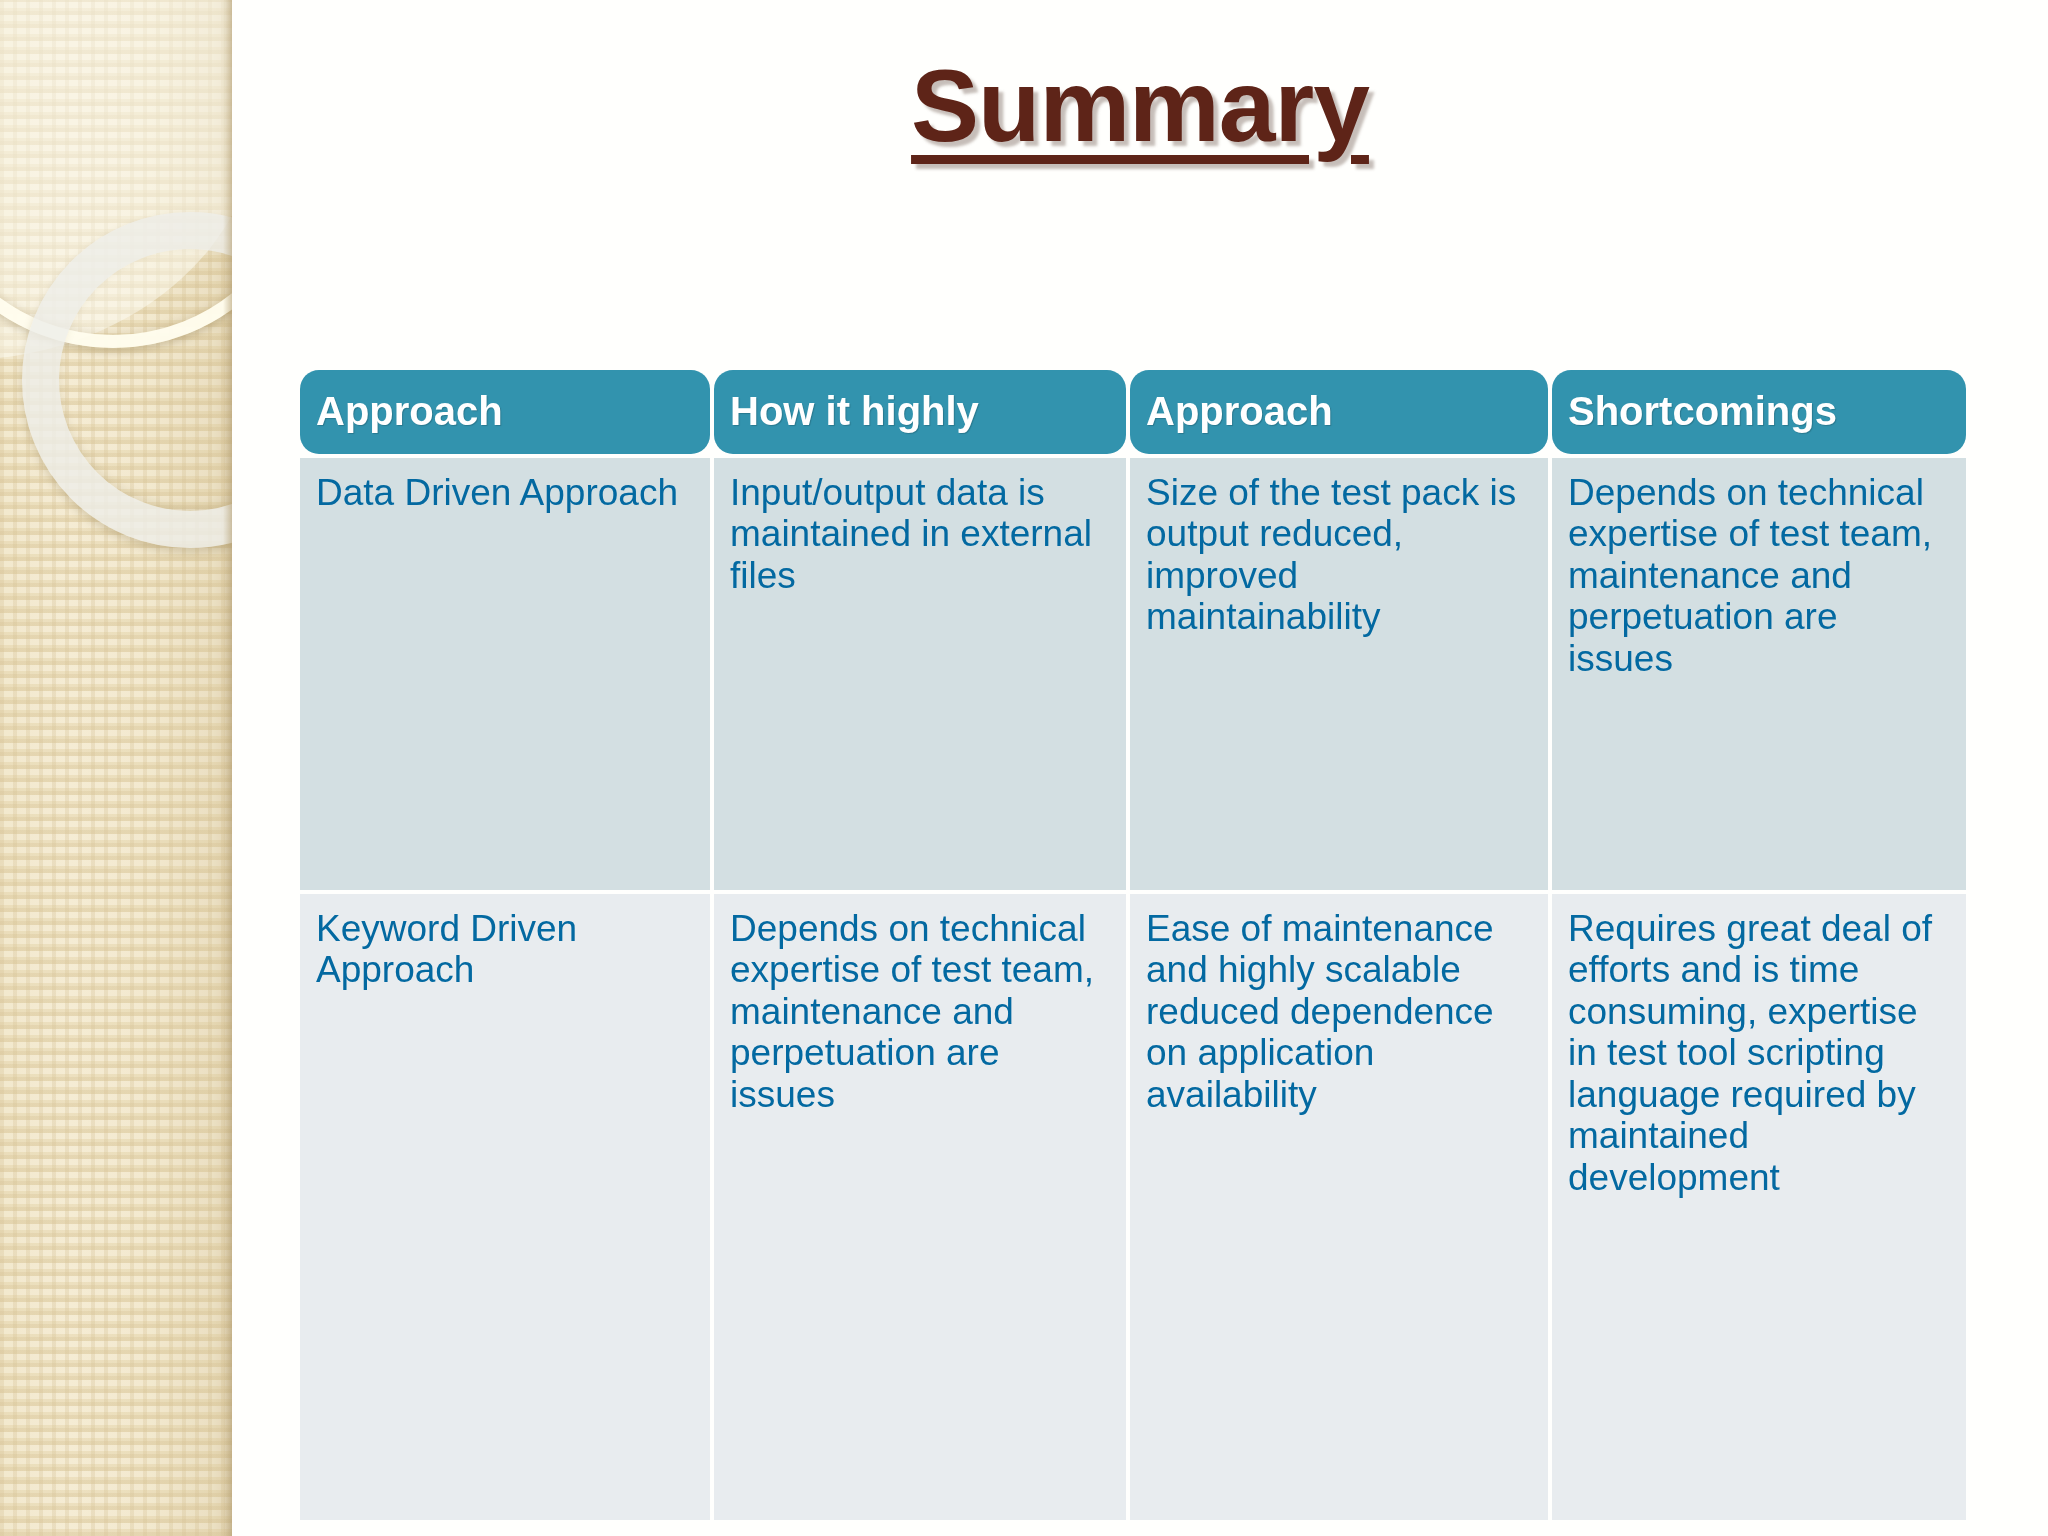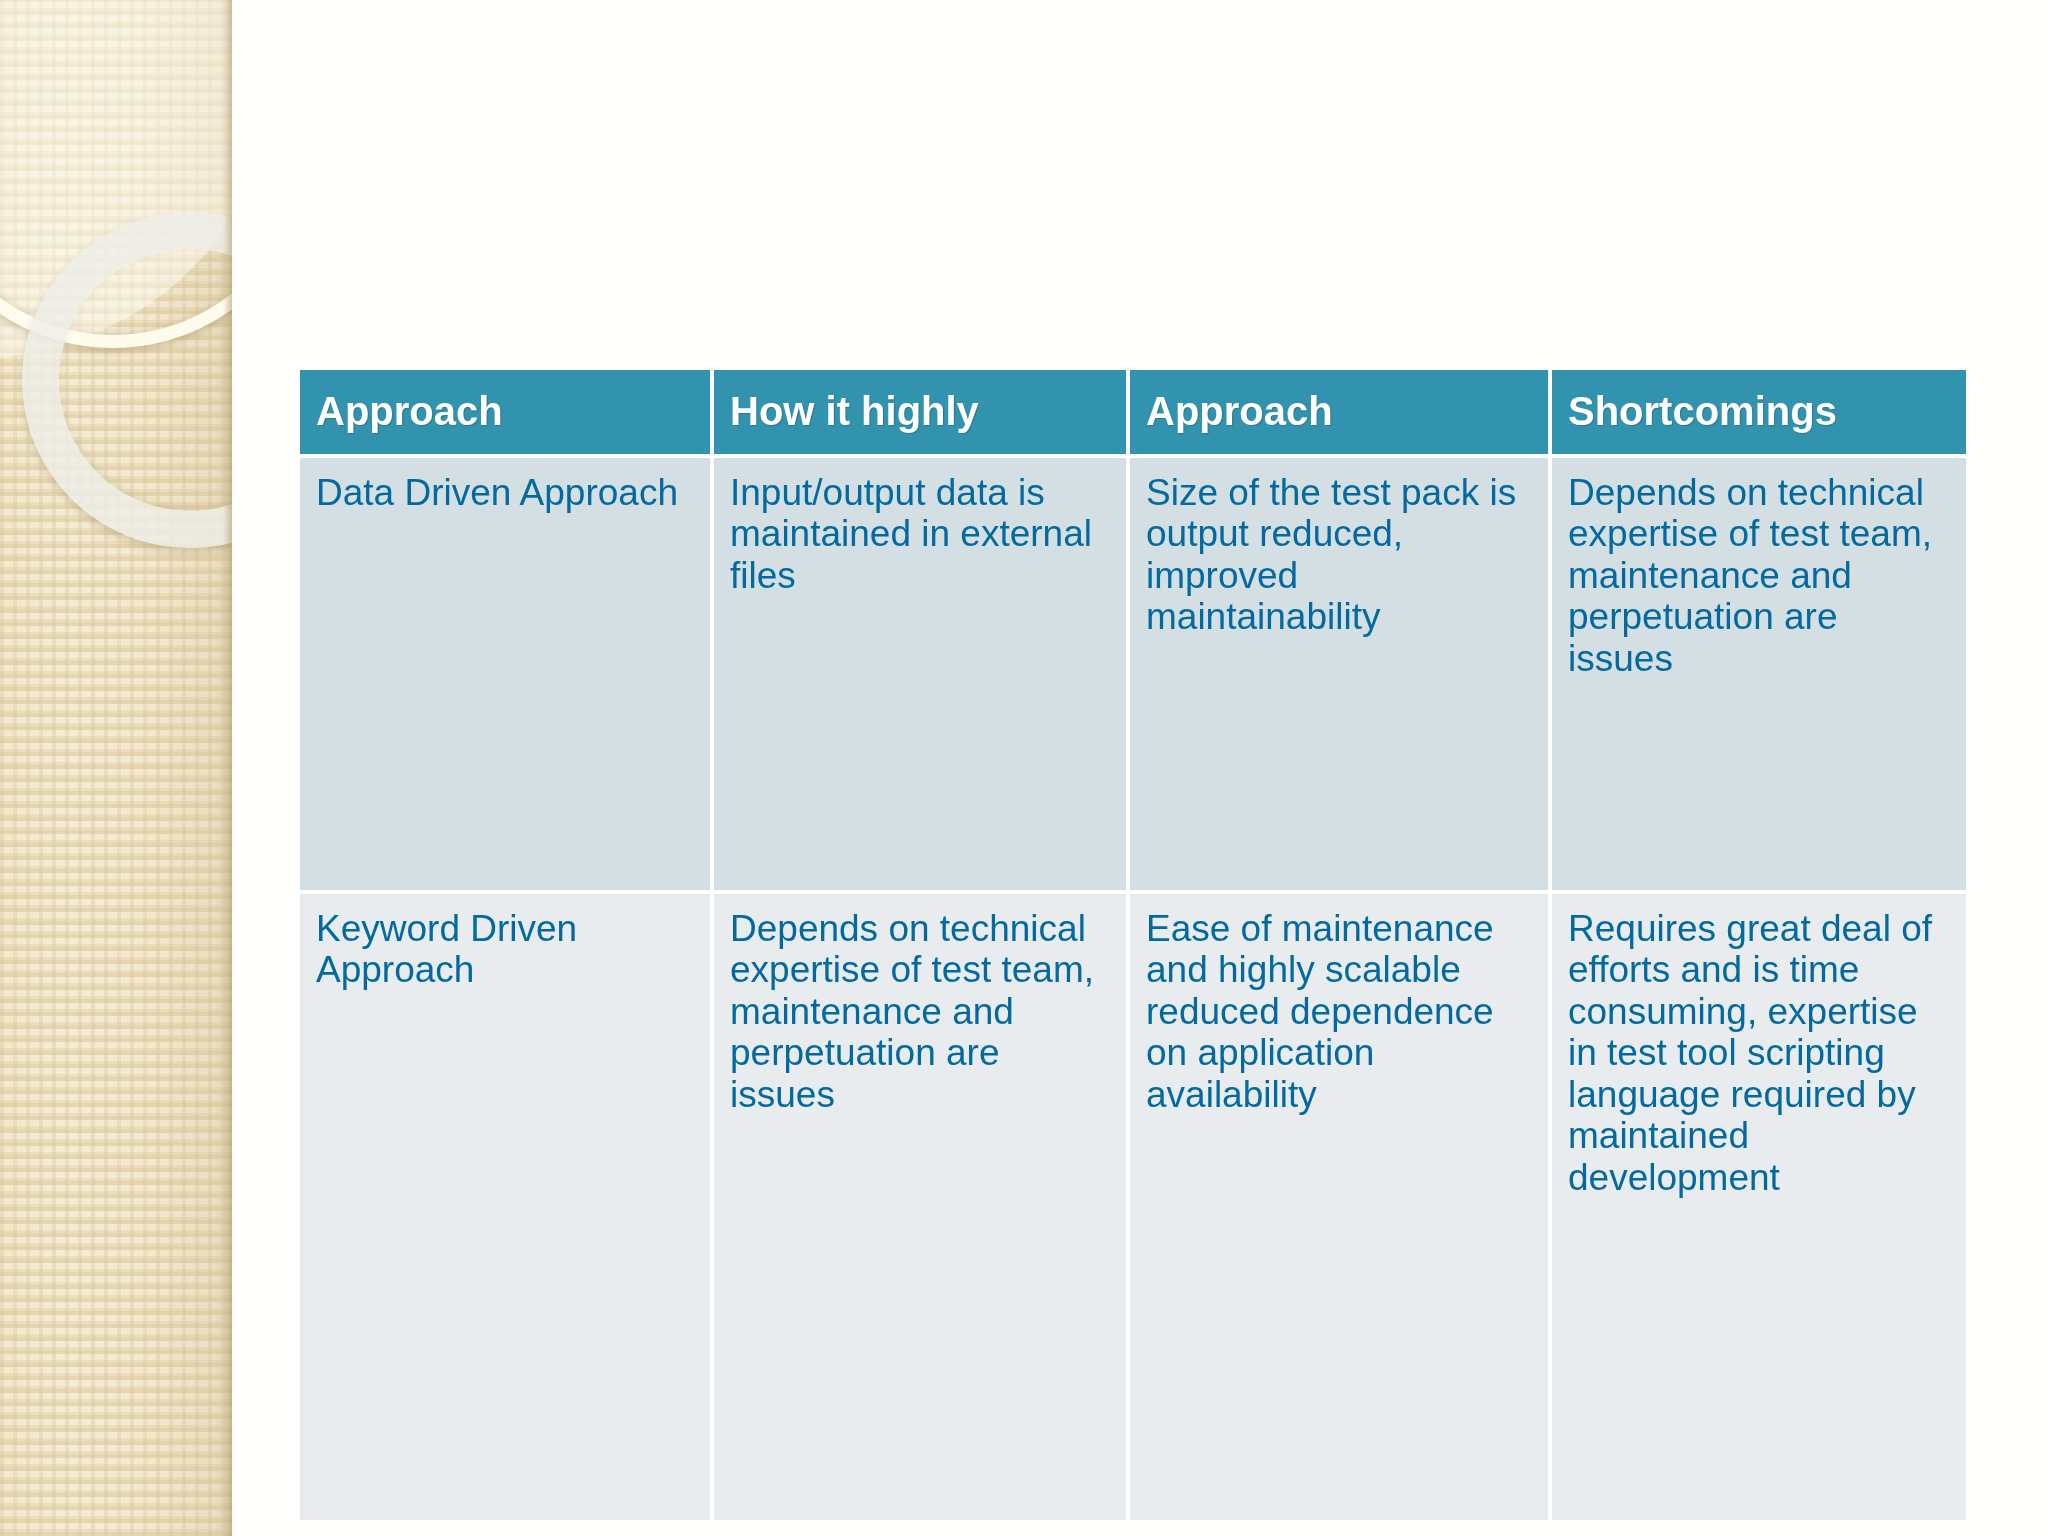--- a/index.html
+++ b/index.html
@@ -149,20 +149,21 @@
   .summary-table thead th {
     background: #3293ae;
     color: #ffffff;
     font-weight: bold;
     font-size: 40px;
     padding-top: 10px;
     padding-bottom: 12px;
     height: 62px;
     vertical-align: middle;
     text-shadow: 1px 1px 1px rgba(0,0,0,0.18);
+    border-radius: 19px;
   }
   .row-a td { background: #d3dfe2; }
   .row-b td { background: #e8ecef; }
 
   .col-1 { width: 410px; }
   .col-2 { width: 412px; }
   .col-3 { width: 418px; }
   .col-4 { width: 414px; }
 
   .row-a td { height: 400px; }
@@ -174,20 +175,23 @@
 <div class="slide">
 
   <div class="sidebar">
     <div class="sidebar-texture"></div>
     <div class="sidebar-wedge"></div>
     <div class="ring-large"></div>
     <div class="ring-small"></div>
     <div class="sidebar-edge"></div>
   </div>
 
+  <div class="title-wrap">
+    <span class="slide-title">Summary</span>
+  </div>
 
   <table class="summary-table">
     <colgroup>
       <col class="col-1">
       <col class="col-2">
       <col class="col-3">
       <col class="col-4">
     </colgroup>
     <thead>
       <tr>

